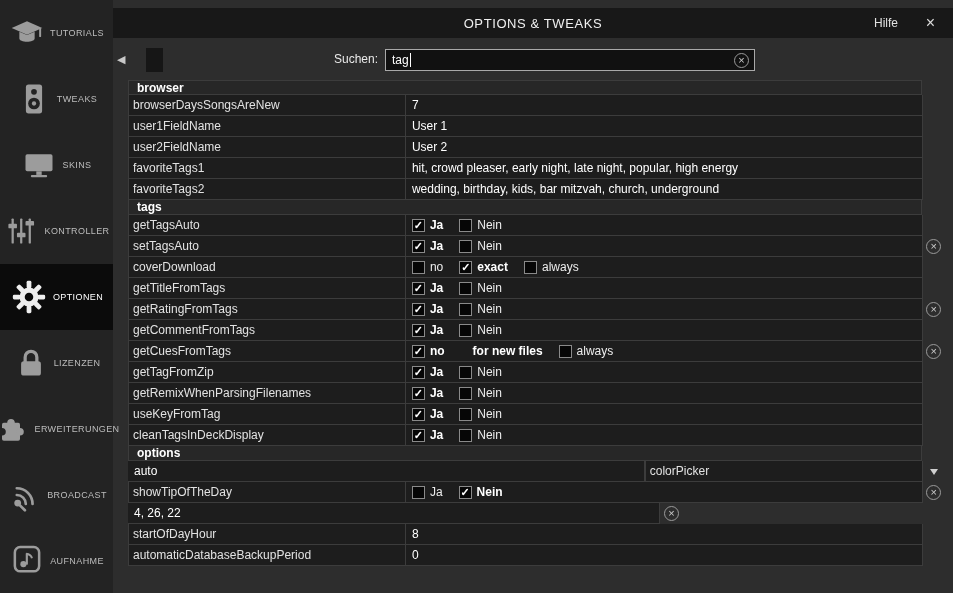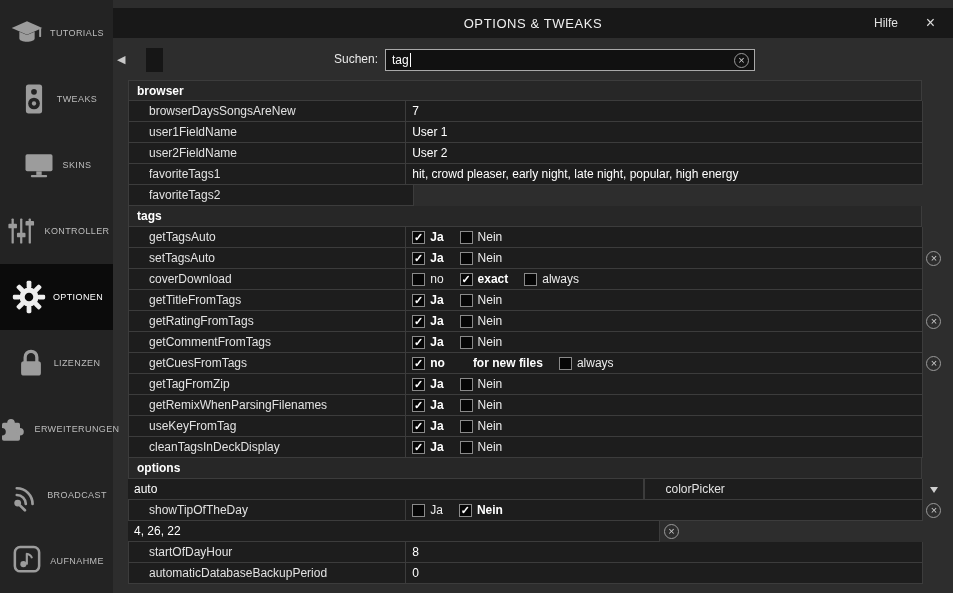--- a/index.html
+++ b/index.html
@@ -43,29 +43,29 @@
   .clear, .reset {
     width:15px; height:15px; border:1px solid #9a9a9a; border-radius:50%;
     display:flex; align-items:center; justify-content:center;
     font-size:11px; line-height:1; color:#cccccc; cursor:pointer; flex:none;
   }
   .clear { position:absolute; right:5px; top:3px; }
   
   .table { position:absolute; top:80px; left:15px; width:817px; font-size:12px; }
   .table > :first-child { border-top:1px solid #3c3c3c; }
   .sec-row {
-    width:794px; height:21px; background:#272727;
+    width:794px; height:15px; background:#272727;
     border-left:1px solid #3c3c3c; border-right:1px solid #3c3c3c; border-bottom:1px solid #3c3c3c;
     display:flex; align-items:center; padding-left:8px;
     font-weight:bold; color:#ffffff;
   }
   .row { display:flex; width:817px; height:21px; }
   .cell { height:100%; display:flex; align-items:center; background:#1d1d1d; }
   .cell.name {
-    width:286px; padding-left:20px; color:#e2e2e2;
+    width:286px; padding-left:4px; color:#e2e2e2;
     border-left:1px solid #3c3c3c; border-right:1px solid #3c3c3c; border-bottom:1px solid #3c3c3c;
     white-space:nowrap; overflow:hidden;
   }
   .cell.value {
     width:532px; padding-left:6px; color:#ffffff; position:relative;
     border-right:1px solid #3c3c3c; border-bottom:1px solid #3c3c3c;
     white-space:nowrap; overflow:hidden;
   }
   .gutter { width:23px; display:flex; align-items:center; justify-content:center; }
   .cb {
@@ -242,20 +242,23 @@
         </div>
         <div class="row">
           <div class="cell name">favoriteTags1</div>
           <div class="cell value">
             <span class="val">hit, crowd pleaser, early night, late night, popular, high energy</span>
           </div>
           <div class="gutter"></div>
         </div>
         <div class="row">
           <div class="cell name">favoriteTags2</div>
+          <div class="cell value">
+            <span class="val">wedding, birthday, kids, bar mitzvah, church, underground</span>
+          </div>
           <div class="gutter"></div>
         </div>
         <div class="sec-row">
           <span>tags</span>
         </div>
         <div class="row">
           <div class="cell name">getTagsAuto</div>
           <div class="cell value">
             <span class="cb on">✓</span>
             <span class="optlabel bold">Ja</span>

